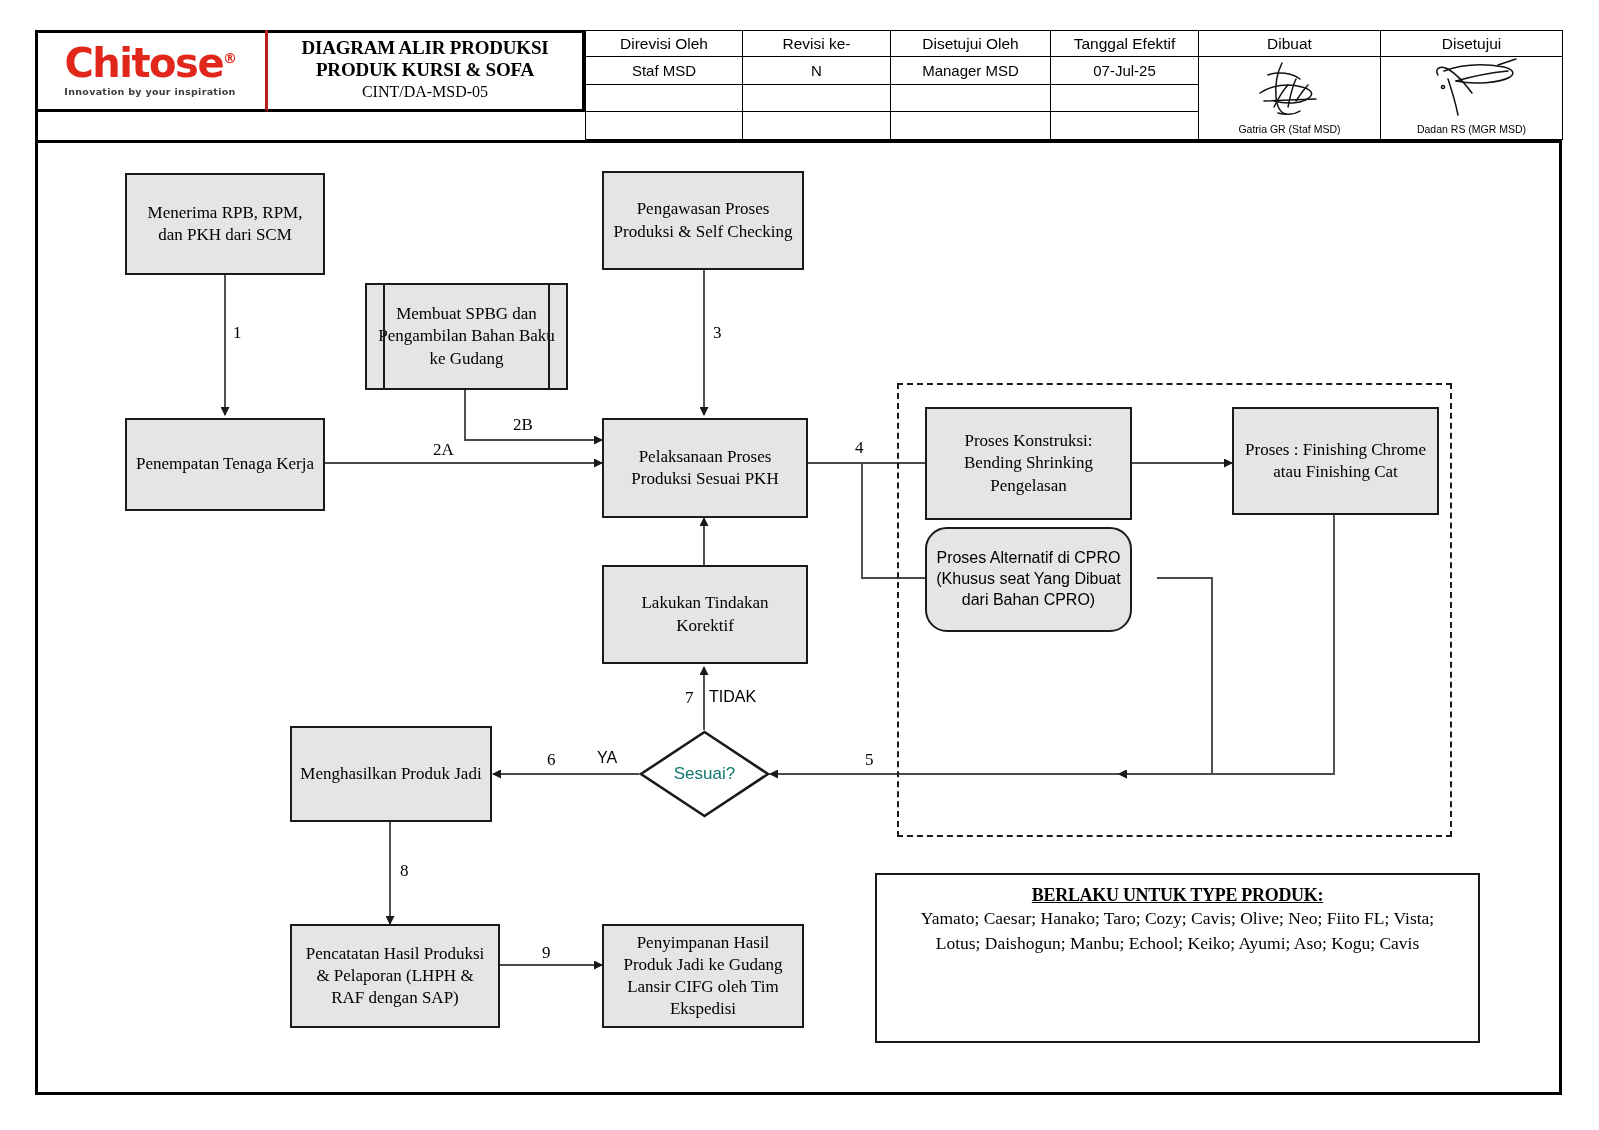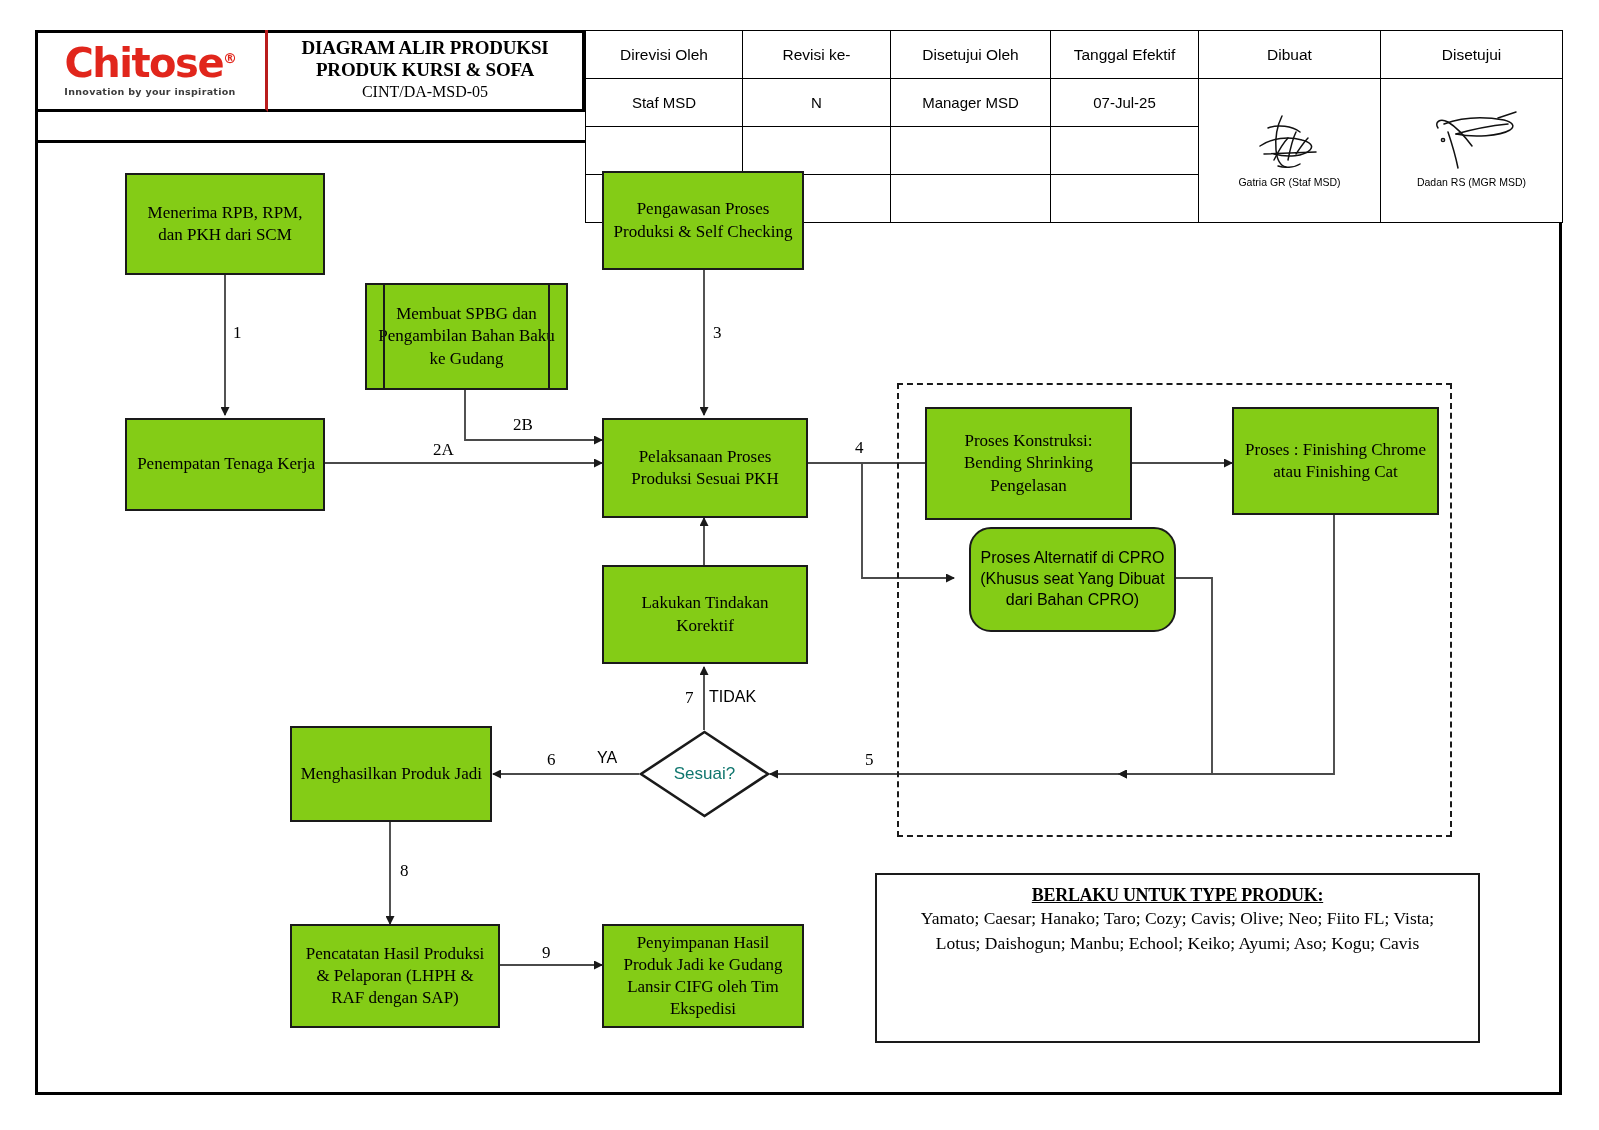--- a/index.html
+++ b/index.html
@@ -111,21 +111,21 @@
     border-collapse: collapse;
     width: 100%;
     table-layout: fixed;
   }
   .appr td, .appr th {
     border: 1.5px solid #000;
     text-align: center;
     font-family: "Liberation Sans", sans-serif;
     font-size: 15px;
     font-weight: normal;
-    padding: 11px;
+    padding: 0;
     height: 25px;
     background: #fff;
   }
   .appr th { font-size: 15.5px; }
   .sigcell {
     position: relative;
     padding: 0;
     vertical-align: middle;
   }
   .sigcap {
@@ -144,24 +144,24 @@
     width: 1527px;
     height: 952px;
   }
   .canvas svg { position: absolute; left: 0; top: 0; }
 
   
   .node {
     position: absolute;
     box-sizing: border-box;
     border: 2.4px solid #1a1a1a;
-    background: #84cc16;
+    background: #e5e5e5;
     display: flex;
     align-items: center;
-    justify-content: flex-end;
+    justify-content: center;
     text-align: center;
     font-family: "Liberation Serif", serif;
     font-size: 17px;
     line-height: 1.3;
     color: #000;
     z-index: 3;
   }
   .node .inner { padding: 2px 8px; }
 
   .node.sans {
@@ -399,21 +399,21 @@
     </div>
 
     <div class="node" style="left:890px; top:264px; width:207px; height:113px;">
       <div class="inner">Proses Konstruksi: Bending Shrinking Pengelasan</div>
     </div>
 
     <div class="node" style="left:1197px; top:264px; width:207px; height:108px;">
       <div class="inner">Proses : Finishing Chrome atau Finishing Cat</div>
     </div>
 
-    <div class="node sans rounded" style="left:934px; top:384px; width:207px; height:105px;">
+    <div class="node sans rounded" style="left:890px; top:384px; width:207px; height:105px;">
       <div class="inner">Proses Alternatif di CPRO (Khusus seat Yang Dibuat dari Bahan CPRO)</div>
     </div>
 
 
     <div class="node" style="left:567px; top:422px; width:206px; height:99px;">
       <div class="inner">Lakukan Tindakan Korektif</div>
     </div>
 
     <div class="diamond" style="left:604px; top:587px; width:131px; height:88px;">
       <svg width="131" height="88" viewBox="0 0 131 88">

